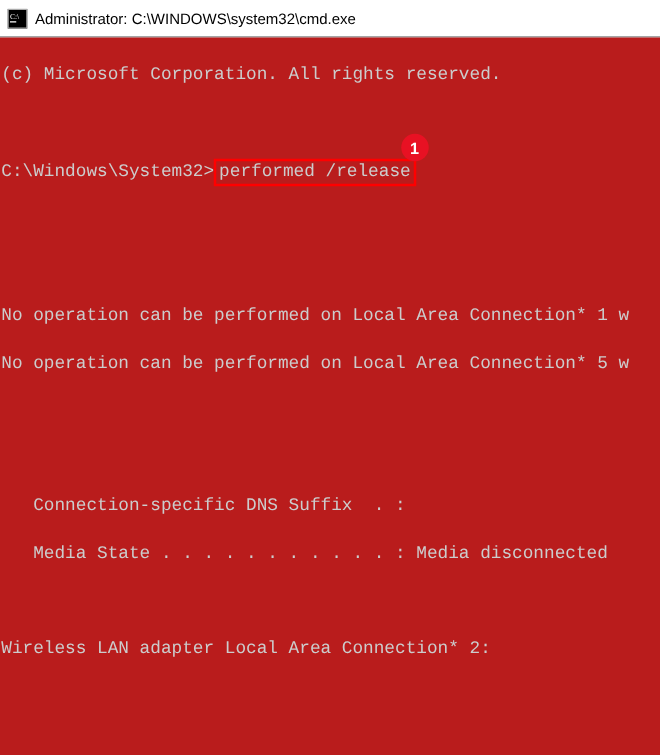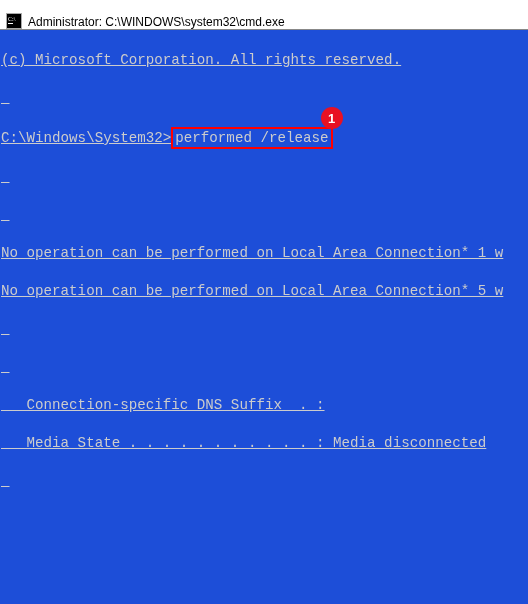--- a/index.html
+++ b/index.html
@@ -7,46 +7,45 @@
       width: 528px;
       height: 604px;
       background: #fff;
       font-family: Consolas, 'Courier New', monospace;
       overflow: hidden;
     }
     .titlebar {
       height: 30px;
       background: #ffffff;
       display: flex;
-      align-items: flex-end;
+      align-items: center;
       padding: 0 6px;
       font-family: 'Segoe UI', Tahoma, sans-serif;
       font-size: 12px;
       color: #000;
       border-bottom: 1px solid #888;
     }
     .titlebar .icon {
       width: 16px;
       height: 16px;
       margin-right: 6px;
       flex-shrink: 0;
     }
     .terminal {
-      background: #1d4ed8;
+      background: #b91c1c;
       color: #ccc;
       width: 528px;
       height: 574px;
       padding: 2px 0 0 1px;
       font-size: 14.2px;
       line-height: 19px;
       white-space: pre;
       font-family: Consolas, 'Courier New', monospace;
       overflow: hidden;
       position: relative;
-      text-decoration: underline;
     }
     .line { white-space: pre; }
     .highlight-box {
       border: 2px solid #ff0000;
       padding: 0 2px;
       display: inline-block;
       line-height: 18px;
       position: relative;
     }
     .callout {
@@ -87,20 +86,21 @@
 <div class="line"><span>C:\Windows\System32&gt;</span><span class="highlight-box"><span>performed /release</span><span class="callout callout-1">1</span></span></div>
 <div class="line"> </div>
 <div class="line"> </div>
 <div class="line">No operation can be performed on Local Area Connection* 1 w</div>
 <div class="line">No operation can be performed on Local Area Connection* 5 w</div>
 <div class="line"> </div>
 <div class="line"> </div>
 <div class="line">   Connection-specific DNS Suffix  . :</div>
 <div class="line">   Media State . . . . . . . . . . . : Media disconnected</div>
 <div class="line"> </div>
+<div class="line">Wireless LAN adapter Local Area Connection* 2:</div>
 
 
 
 
 
 
 
 
 
 

